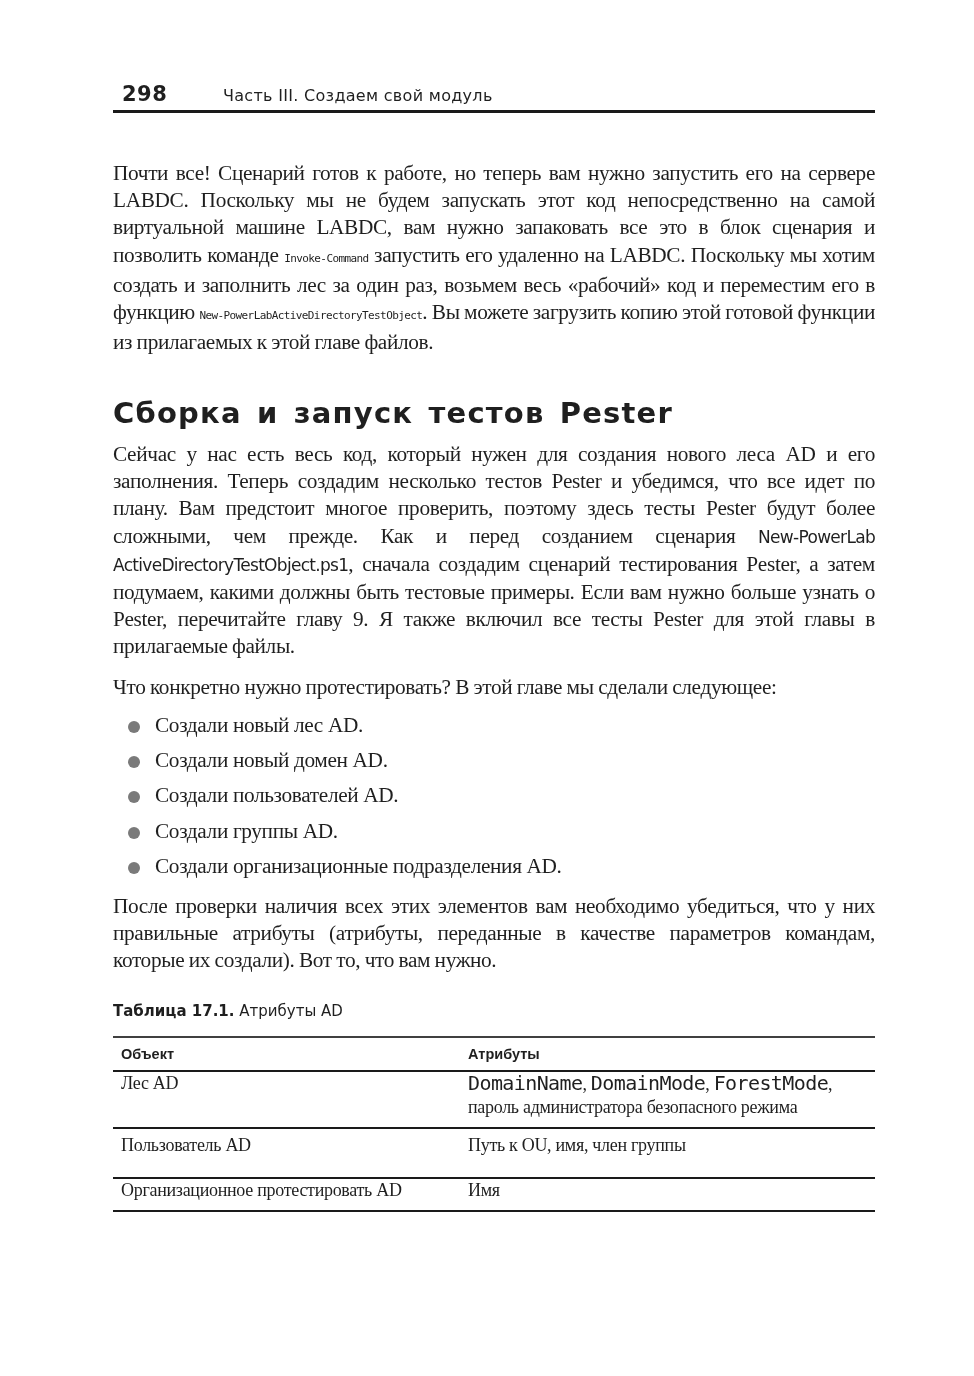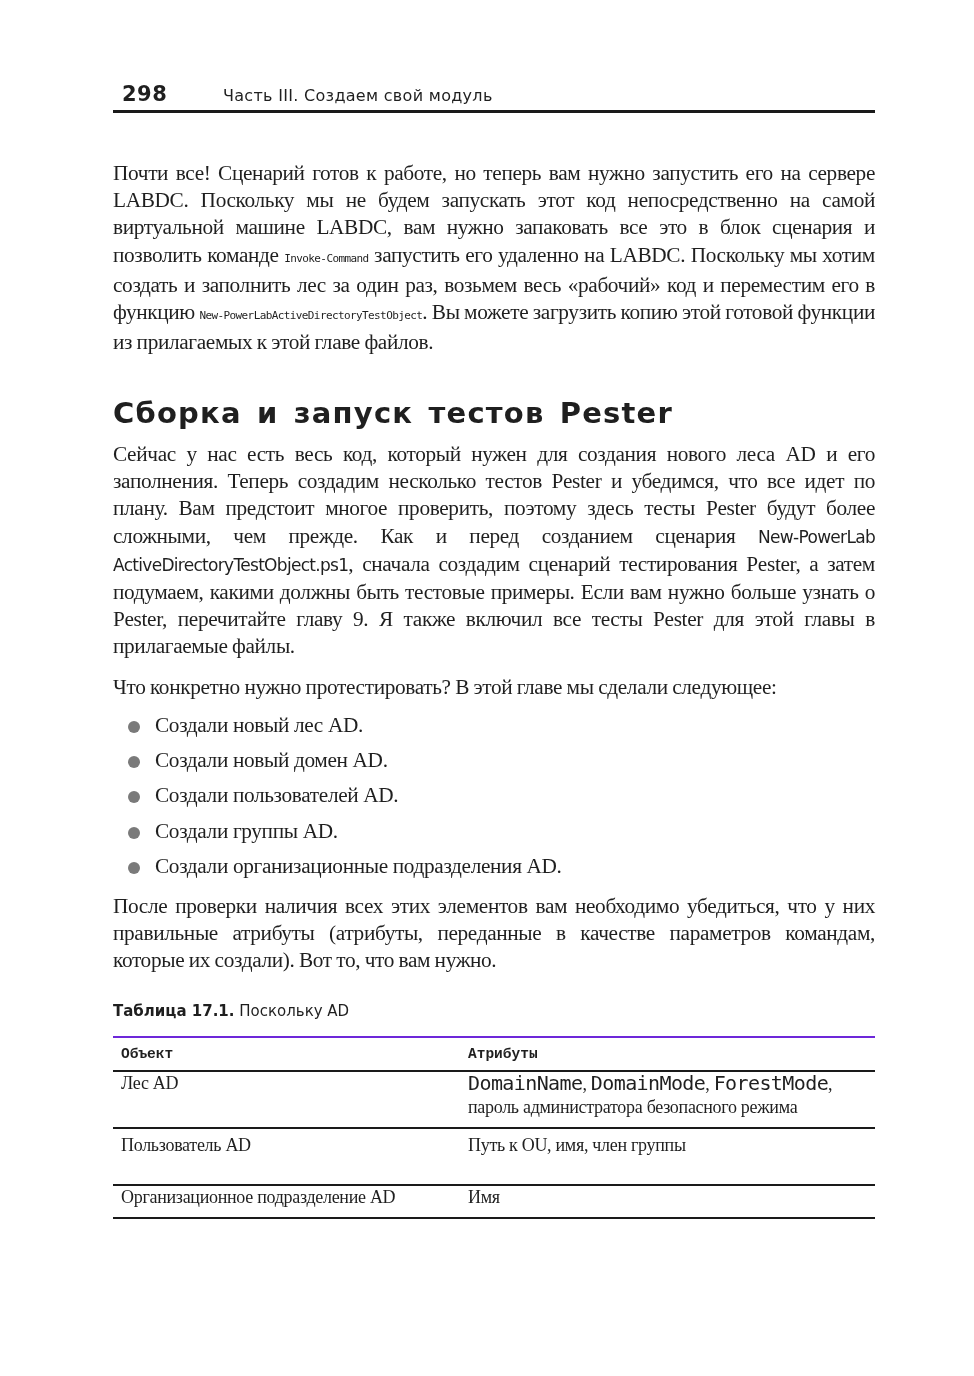--- a/index.html
+++ b/index.html
@@ -51,23 +51,23 @@
     }
     .table-caption .cap-bold { font-weight: bold; }
     table.attrs {
       position: absolute; left: 0; top: 1036px; width: 762px;
       border-collapse: collapse;
     }
     table.attrs th, table.attrs td {
       text-align: left; vertical-align: top; padding: 0;
     }
     table.attrs th {
-      font-family: Liberation Mono, monospace;
+      font-family: Liberation Sans, sans-serif;
       font-weight: bold; font-size: 14.5px; height: 32px; line-height: 32px;
-      border-top: 2px solid #6d28d9; border-bottom: 2px solid #1a1a1a;
+      border-top: 2px solid #404040; border-bottom: 2px solid #1a1a1a;
     }
     table.attrs td {
       font-size: 18px; line-height: 23px; letter-spacing: -0.3px;
       border-bottom: 2px solid #1a1a1a; padding-bottom: 8px;
     }
     table.attrs td.c1, table.attrs th.c1 { width: 347px; padding-left: 8px; }
     table.attrs td .mono { font-size: 20px; }
   </style>
 </head>
 <body>
@@ -91,38 +91,38 @@
   <ul class="bullets">
     <li><span class="bullet-dot"></span><span>Создали новый лес AD.</span></li>
     <li><span class="bullet-dot"></span><span>Создали новый домен AD.</span></li>
     <li><span class="bullet-dot"></span><span>Создали пользователей AD.</span></li>
     <li><span class="bullet-dot"></span><span>Создали группы AD.</span></li>
     <li><span class="bullet-dot"></span><span>Создали организационные подразделения AD.</span></li>
   </ul>
 
   <p class="para" style="top:893px; margin:0;">После проверки наличия всех этих элементов вам необходимо убедиться, что у них правильные атрибуты (атрибуты, переданные в качестве параметров командам, которые их создали). Вот то, что вам нужно.</p>
 
-  <div class="table-caption"><span class="cap-bold">Таблица 17.1.</span><span> Поскольку AD</span></div>
+  <div class="table-caption"><span class="cap-bold">Таблица 17.1.</span><span> Атрибуты AD</span></div>
 
   <table class="attrs">
     <thead>
       <tr>
         <th class="c1">Объект</th>
         <th>Атрибуты</th>
       </tr>
     </thead>
     <tbody>
       <tr>
         <td class="c1">Лес AD</td>
         <td><span class="mono">DomainName</span><span>, </span><span class="mono">DomainMode</span><span>, </span><span class="mono">ForestMode</span><span>, пароль администратора безопасного режима</span></td>
       </tr>
       <tr>
         <td class="c1" style="padding-top:5px;padding-bottom:20px;">Пользователь AD</td>
-        <td style="padding-top:5px;padding-bottom:27px;">Путь к OU, имя, член группы</td>
+        <td style="padding-top:5px;padding-bottom:20px;">Путь к OU, имя, член группы</td>
       </tr>
       <tr>
-        <td class="c1">Организационное подразделение AD</td>
+        <td class="c1">Организационное протестировать AD</td>
         <td>Имя</td>
       </tr>
     </tbody>
   </table>
 
 </div>
 
 </body></html>

